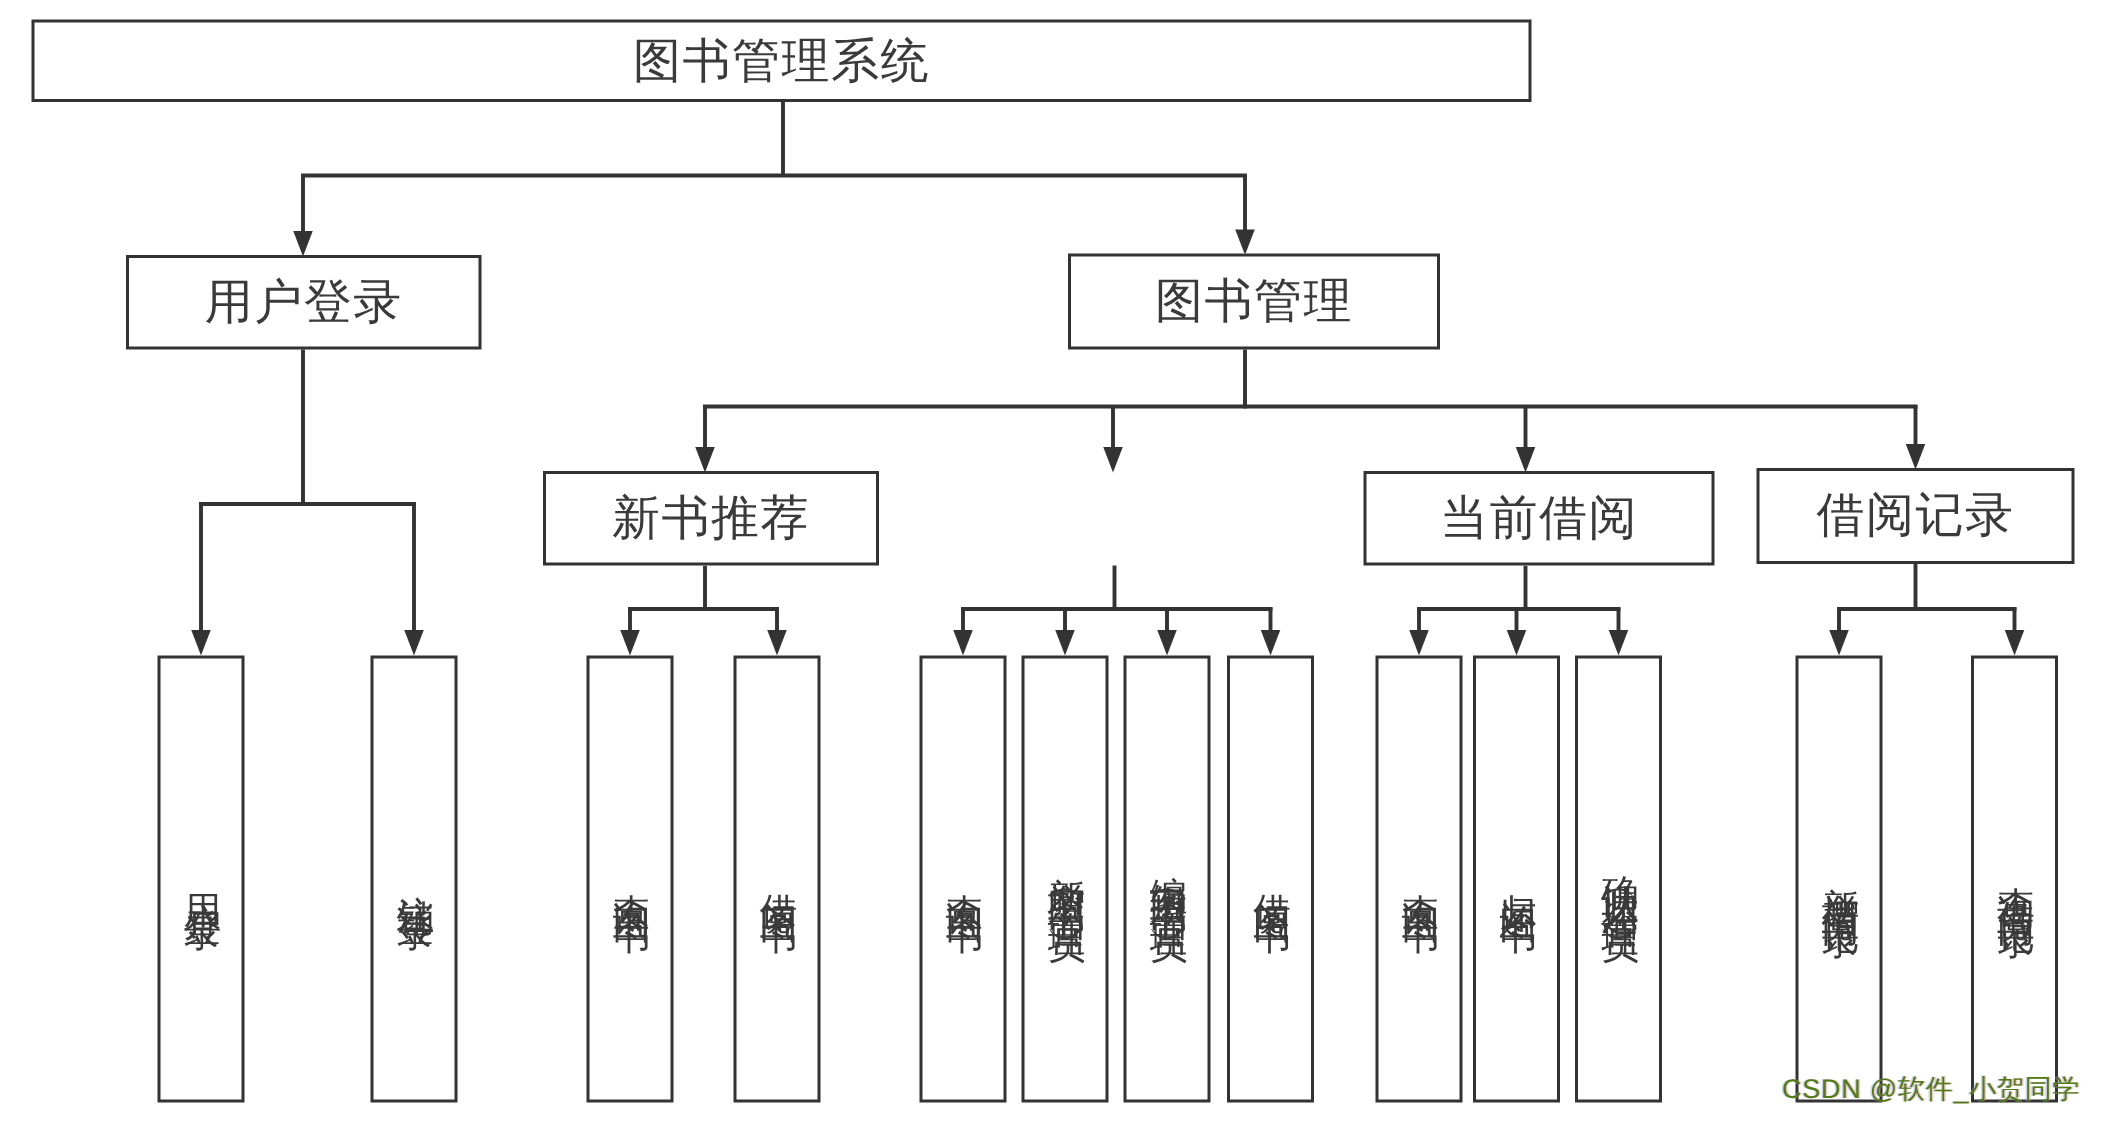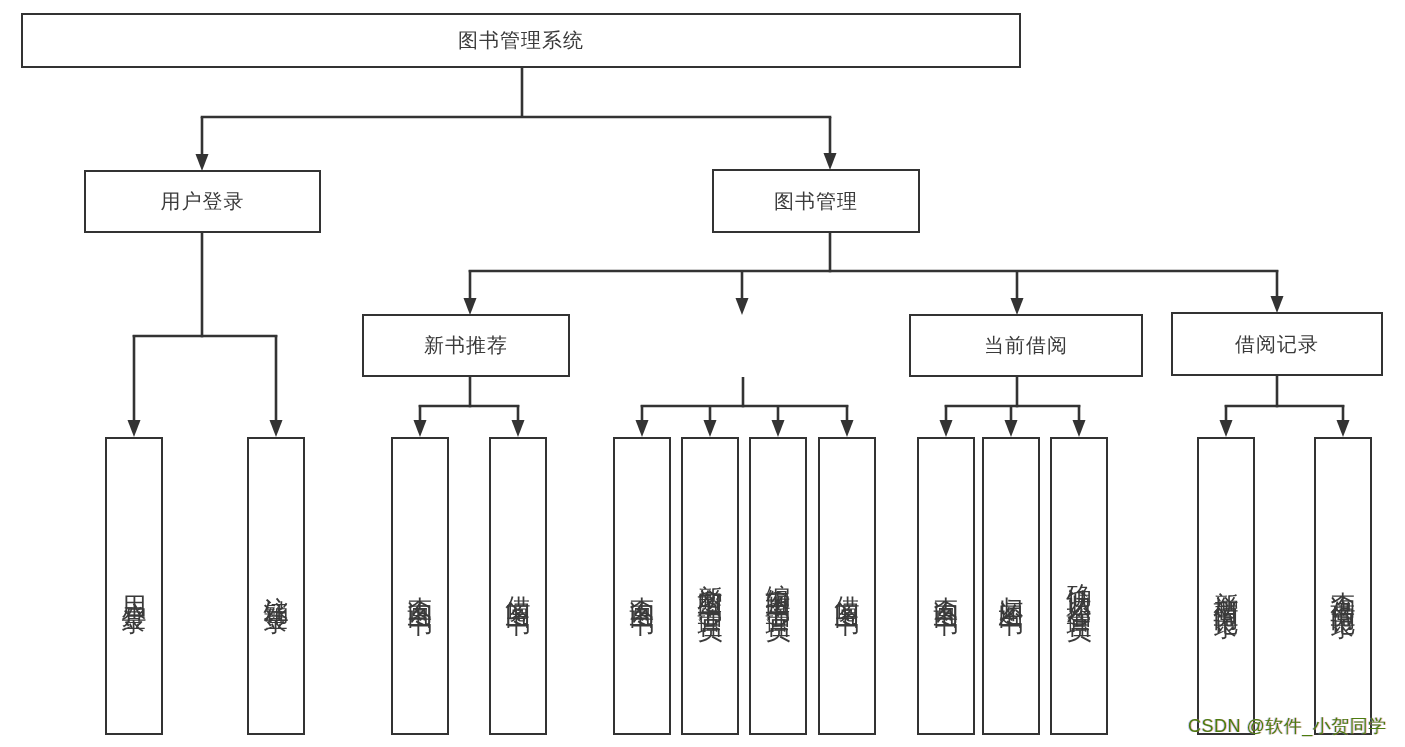--- a/index.html
+++ b/index.html
@@ -7,21 +7,21 @@
     position:relative;width:1405px;height:747px;background:#ffffff;overflow:hidden;
     font-family:"Liberation Sans","DejaVu Sans",sans-serif;
   }
   .wires{position:absolute;left:0;top:0;width:1405px;height:747px;}
   .wires line{stroke:#333333;stroke-width:2.6;}
   .wires polygon{fill:#333333;}
   .node{
     position:absolute;box-sizing:border-box;background:#ffffff;border:2.6px solid #333333;
     display:flex;align-items:center;justify-content:center;color:#3a3a3a;z-index:2;
   }
-  .node.h span{font-size:20px;letter-spacing:1px;white-space:nowrap;}
+  .node.h span{font-size:32px;letter-spacing:1px;white-space:nowrap;}
   .node.v span{
     writing-mode:vertical-rl;text-orientation:mixed;
     font-size:25px;line-height:1;letter-spacing:5px;
   }
   .watermark{
     position:absolute;left:1188px;top:714px;z-index:5;white-space:nowrap;
     font-size:18px;color:#4d7c0f;letter-spacing:0.5px;
     text-shadow:1px 0 0 rgba(235,130,130,0.45),-1px 0 0 rgba(130,150,235,0.45);
   }
 </style>
@@ -92,25 +92,25 @@
     <polygon points="1336.5,420 1349.5,420 1343,437"></polygon>
   </svg>
 
   <div class="node h" style="left:21px;top:13px;width:1000px;height:55px;">
     <span>图书管理系统</span>
   </div>
 
   <div class="node h" style="left:84px;top:170px;width:237px;height:63px;">
     <span>用户登录</span>
   </div>
-  <div class="node h" style="left:712px;top:169px;width:208px;height:64px;">
+  <div class="node h" style="left:712px;top:169px;width:248px;height:64px;">
     <span>图书管理</span>
   </div>
 
-  <div class="node h" style="left:362px;top:314px;width:208px;height:63px;">
+  <div class="node h" style="left:362px;top:314px;width:224px;height:63px;">
     <span>新书推荐</span>
   </div>
   <div class="node h" style="left:909px;top:314px;width:234px;height:63px;">
     <span>当前借阅</span>
   </div>
   <div class="node h" style="left:1171px;top:312px;width:212px;height:64px;">
     <span>借阅记录</span>
   </div>
 
   <div class="node v" style="left:105px;top:437px;width:58px;height:298px;">

